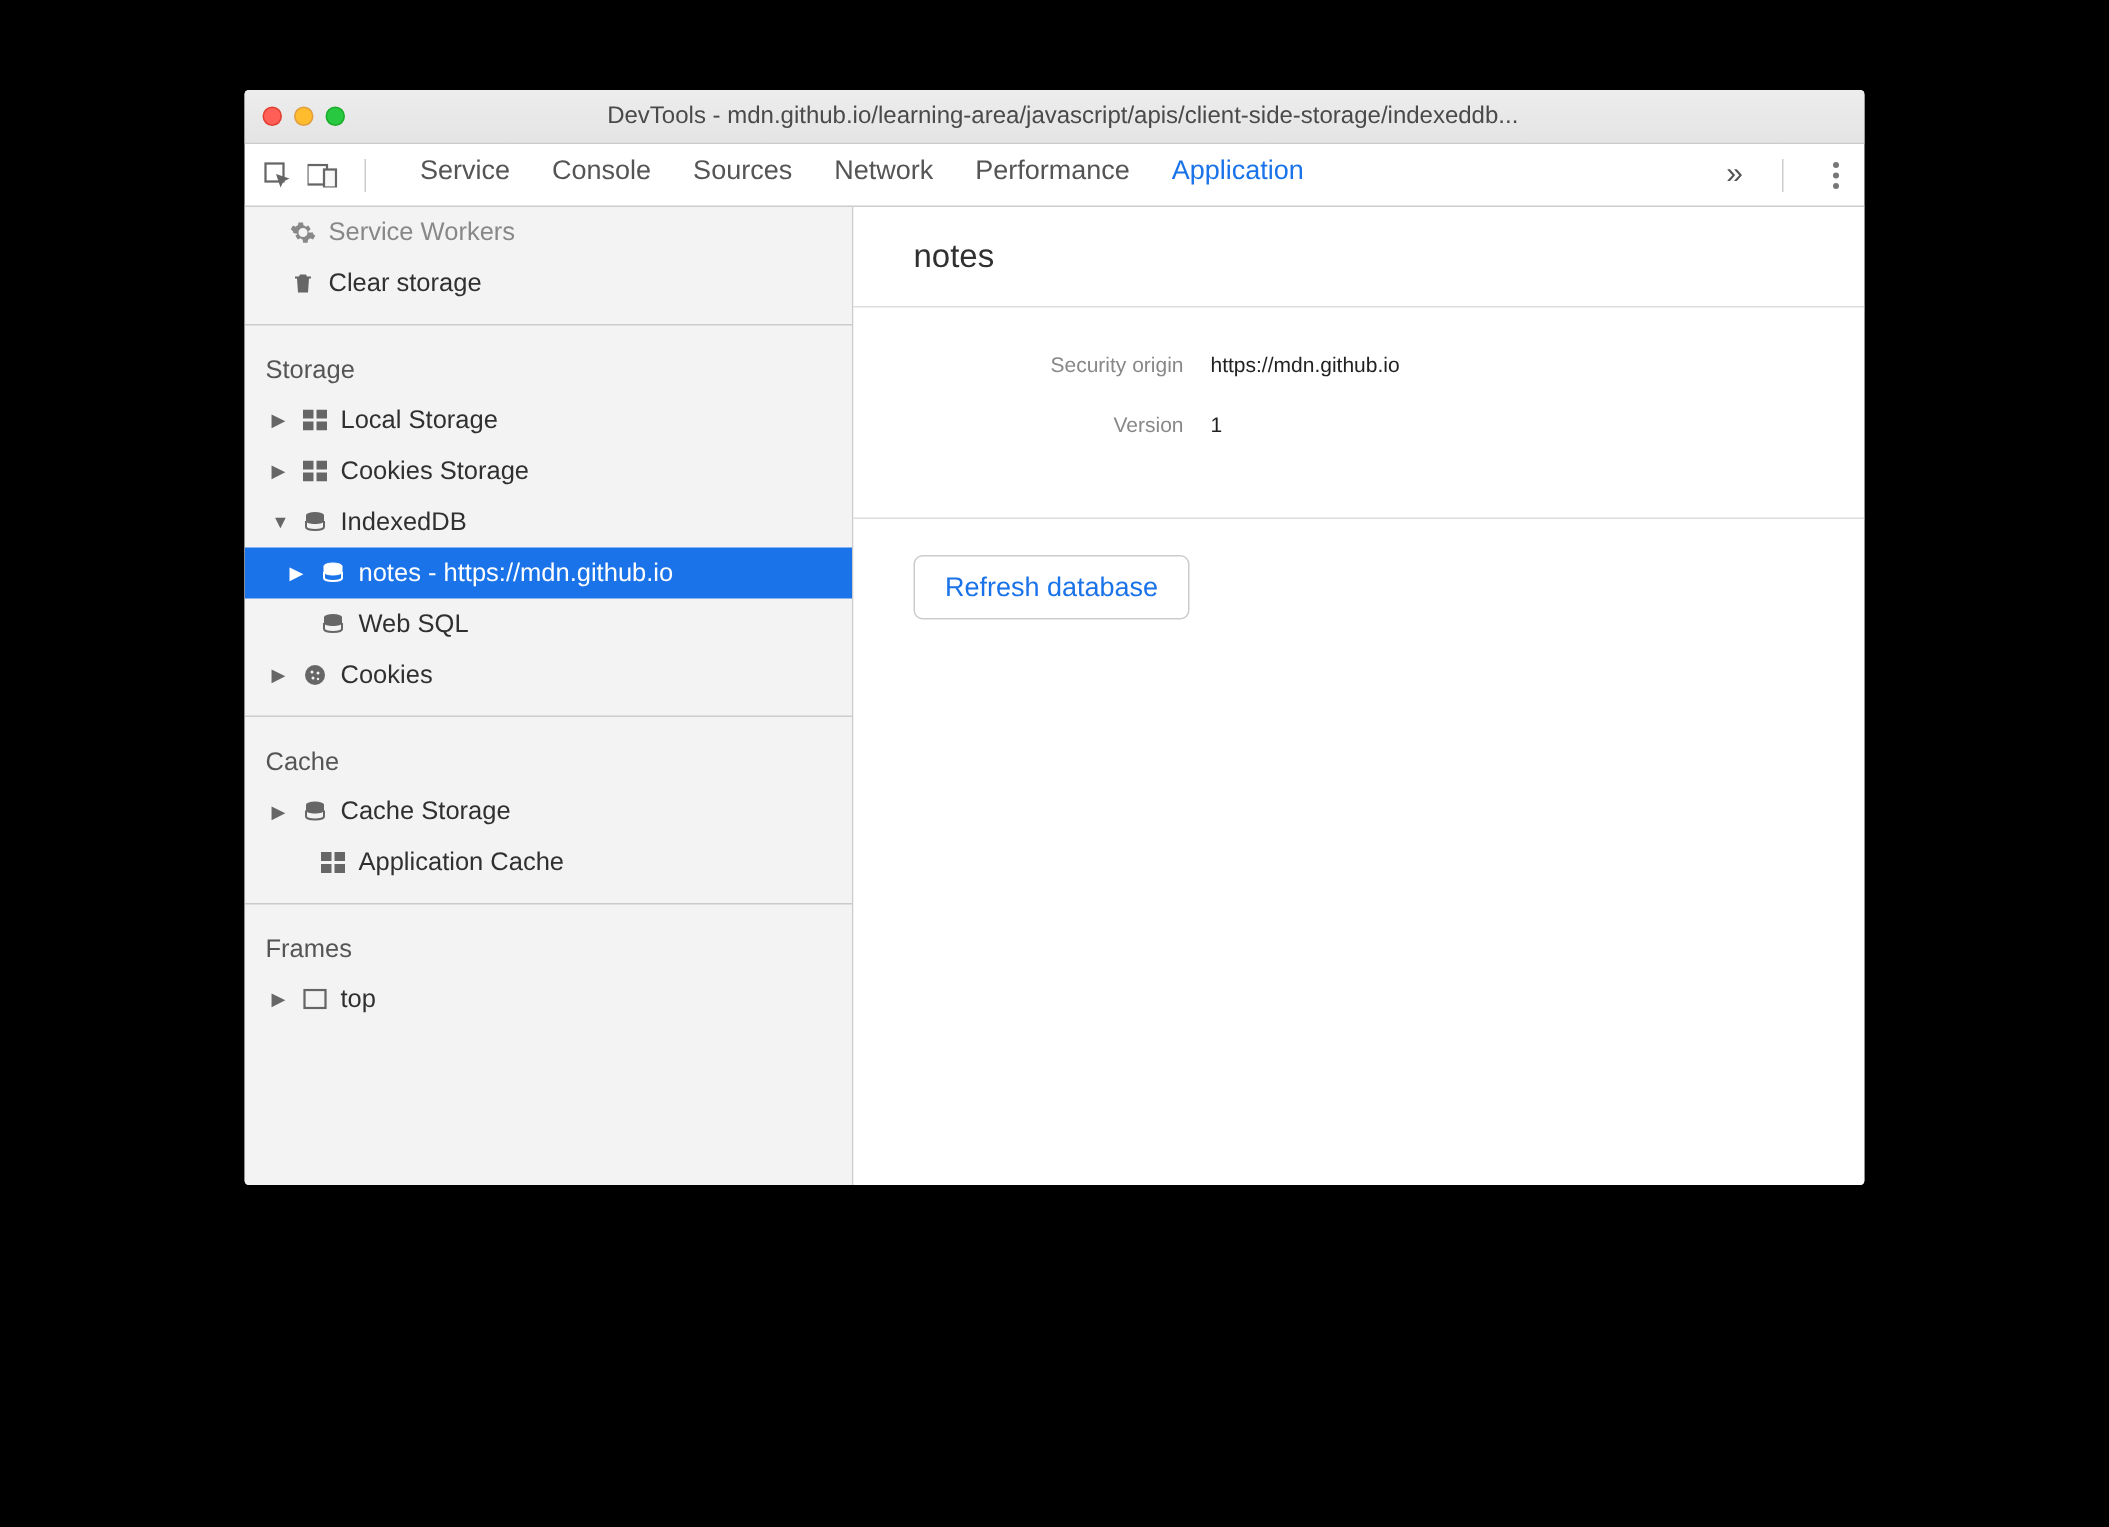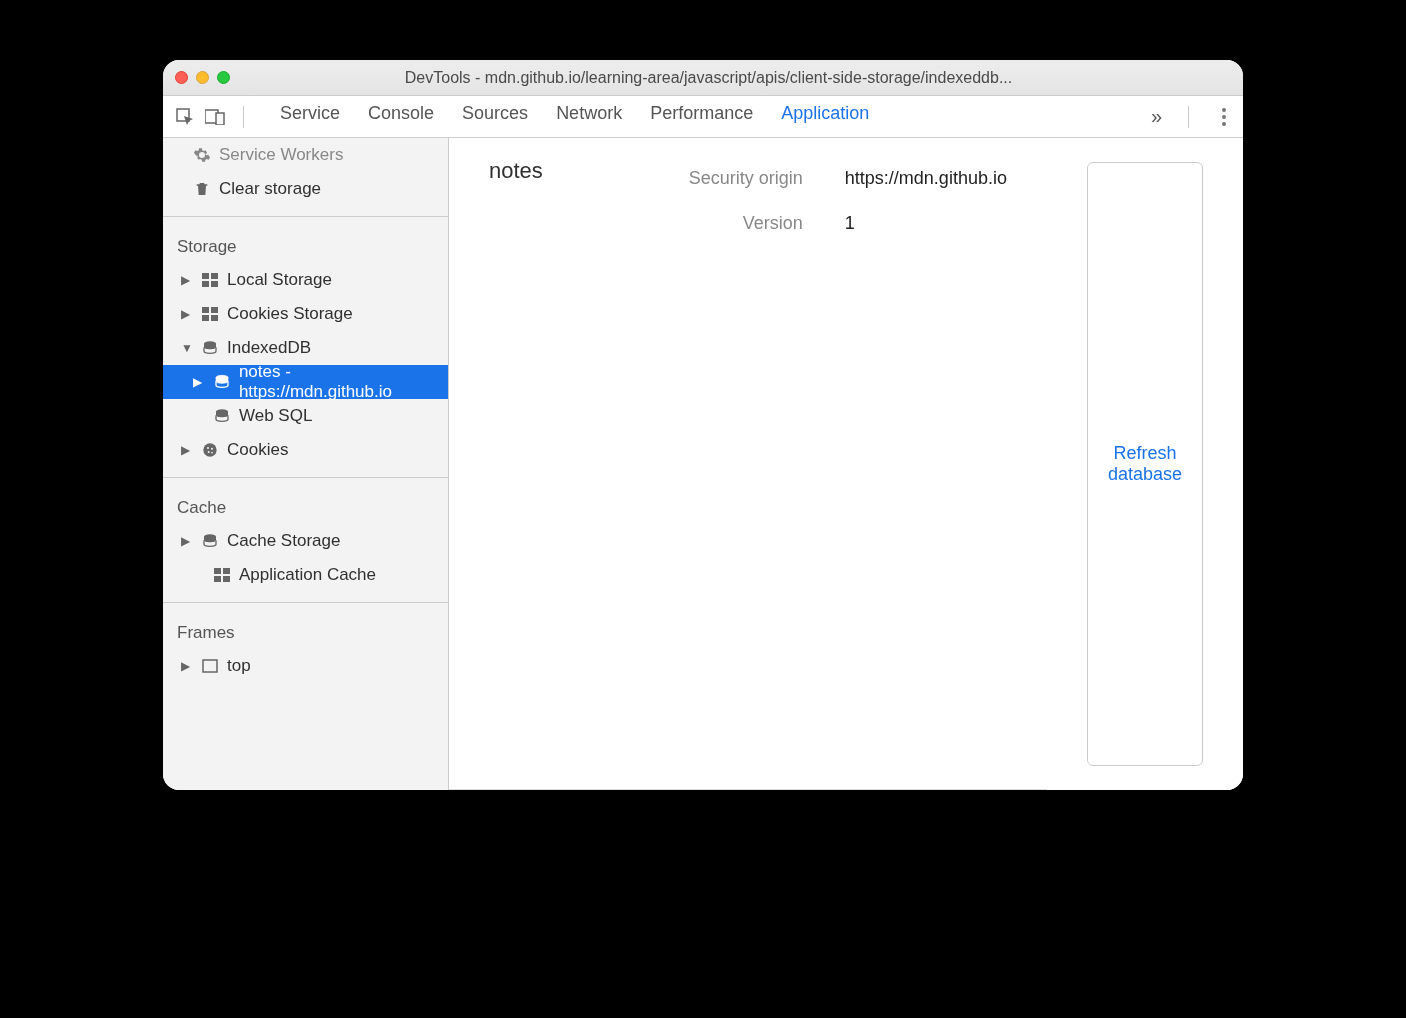--- a/index.html
+++ b/index.html
@@ -10,21 +10,21 @@
     height: 1018px;
     display: flex;
     align-items: flex-start;
     justify-content: center;
     padding-top: 60px;
   }
   .window {
     width: 1080px;
     height: 730px;
     background: #fff;
-    border-radius: 16px;
+    border-radius: 3px;
     box-shadow: 0 20px 60px rgba(0,0,0,0.6);
     overflow: hidden;
     display: flex;
     flex-direction: column;
   }
   .titlebar {
     height: 36px;
     background: linear-gradient(#ededed, #e4e4e4);
     border-bottom: 1px solid #ccc;
     display: flex;
@@ -85,34 +85,34 @@
     padding-left: 18px;
     gap: 8px;
   }
   .row .arrow { width: 12px; color:#666; font-size:12px; }
   .row.indent1 { padding-left: 30px; }
   .row.selected { background:#1a73e8; color:#fff; }
   .row.selected svg { fill:#fff !important; stroke:#fff !important; }
   .row.faded { color:#888; }
   .icon { width:18px; height:18px; display:flex; align-items:center; justify-content:center; }
   .hr { height:1px; background:#ccc; margin: 10px 0; }
-  .main { flex:1; display:flex; background:#fff; }
+  .main { flex:1; display:flex; flex-direction:column; background:#fff; }
   .main-header {
     padding: 20px 40px;
     font-size: 22px;
     color:#303030;
     border-bottom:1px solid #ddd;
   }
   .details {
     padding: 30px 40px;
     border-bottom:1px solid #ddd;
   }
-  .kv { display:flex; gap: 18px; margin-bottom: 24px; font-size:18px; }
+  .kv { display:flex; gap: 18px; margin-bottom: 24px; font-size:14px; }
   .kv .k { width: 180px; text-align:right; color:#888; }
-  .kv .v { color:#222;margin-left:24px; }
+  .kv .v { color:#222; }
   .actions { padding: 24px 40px; display:flex; gap: 16px; }
   .btn {
     border:1px solid #ccc;
     background:#fff;
     border-radius:6px;
     padding: 10px 20px;
     color:#1a73e8;
     font-size:18px;
   }
   svg { display:block; }

